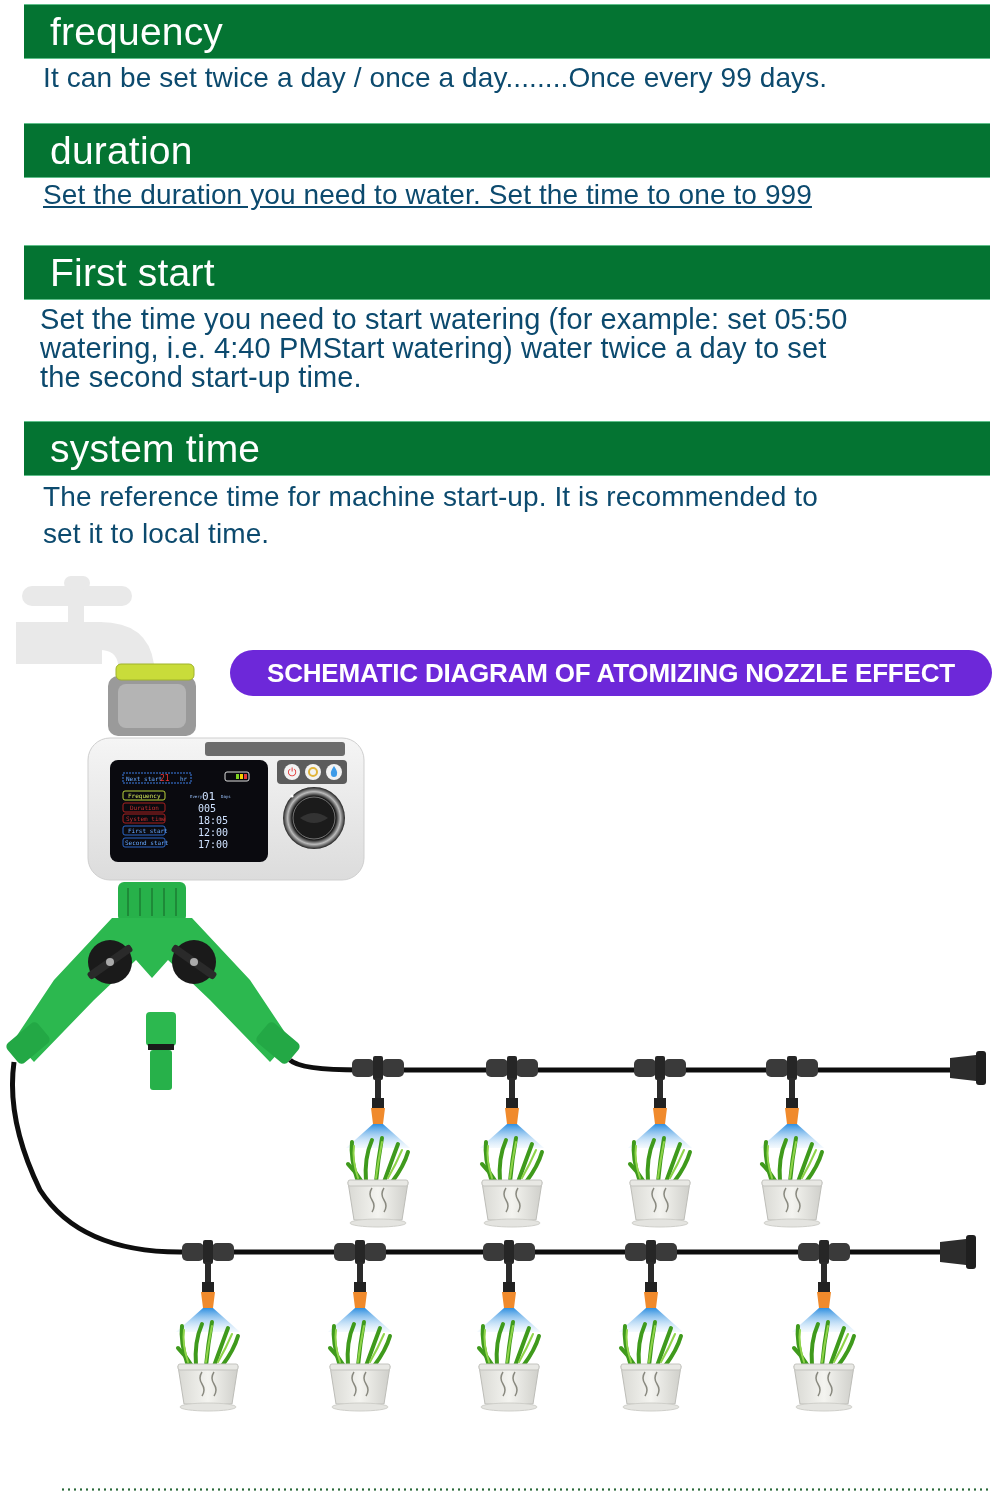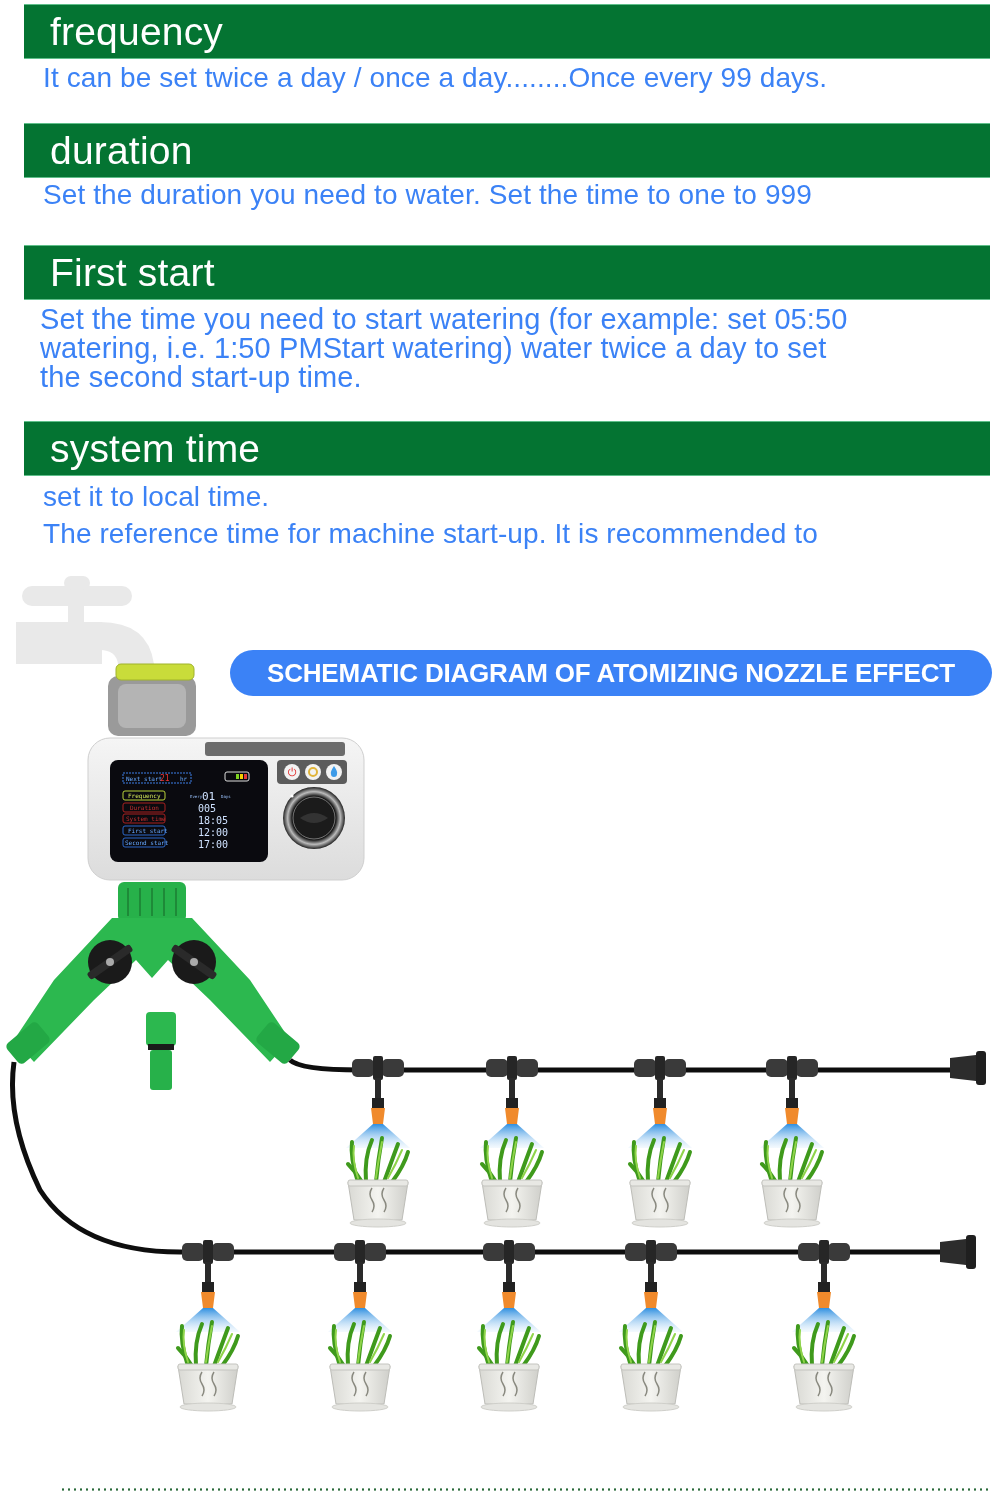--- a/index.html
+++ b/index.html
@@ -9,28 +9,28 @@
   .band {
     position: absolute; left: 24px; width: 966px; height: 55px;
     background: #047432; border-top: 1px solid #5fbf8a; border-bottom: 1px solid #5fbf8a;
   }
   .band-title {
     position: absolute; left: 26px; top: 4px;
     color: #ffffff; font-size: 39px; line-height: 46px; letter-spacing: 0.2px;
   }
   .desc {
     position: absolute; left: 43px; width: 940px;
-    font-size: 28px; line-height: 28px; color: #3b82f6; letter-spacing: 0.1px;
-  }
-  .desc.tight { line-height: 28px; }
+    font-size: 28px; line-height: 28px; color: #0c4a6e; letter-spacing: 0.1px;
+  }
+  .desc.tight { line-height: 28px; text-decoration: underline; }
   .desc.wide { line-height: 37px; }
 
   .schematic-label {
     position: absolute; left: 230px; top: 650px; width: 762px; height: 46px;
-    background: #3b82f6; border-radius: 23px; color: #fff;
+    background: #6d28d9; border-radius: 23px; color: #fff;
     font-size: 26px; font-weight: bold; line-height: 46px; text-align: center;
     letter-spacing: -0.2px;
   }
 
   .diagram { position: absolute; left: 0; top: 560px; width: 997px; height: 900px; }
 
   .lcd-text { font-family: "DejaVu Sans Mono", monospace; }
 
   .dotted-line {
     position: absolute; left: 60px; top: 1488px; width: 930px; height: 3px;
@@ -51,30 +51,30 @@
 </div>
 <div class="desc tight" style="top:182px; line-height:26px;">
   <div>Set the duration you need to water. Set the time to one to 999</div>
 </div>
 
 <div class="band" style="top:245px;">
   <div class="band-title">First start</div>
 </div>
 <div class="desc" style="top:305px; left:40px; font-size:29px; line-height:29px;">
   <div>Set the time you need to start watering (for example: set 05:50</div>
-  <div>watering, i.e. 1:50 PMStart watering) water twice a day to set</div>
+  <div>watering, i.e. 4:40 PMStart watering) water twice a day to set</div>
   <div>the second start-up time.</div>
 </div>
 
 <div class="band" style="top:421px;">
   <div class="band-title">system time</div>
 </div>
 <div class="desc wide" style="top:478px;">
+  <div>The reference time for machine start-up. It is recommended to</div>
   <div>set it to local time.</div>
-  <div>The reference time for machine start-up. It is recommended to</div>
 </div>
 
 <svg class="diagram" viewBox="0 560 997 900" width="997" height="900" xmlns="http://www.w3.org/2000/svg">
   <defs>
     <linearGradient id="mist" x1="0" y1="0" x2="0" y2="1">
       <stop offset="0" stop-color="#2f8fe0"></stop>
       <stop offset="1" stop-color="#d8ecfb" stop-opacity="0.3"></stop>
     </linearGradient>
     <linearGradient id="potg" x1="0" y1="0" x2="1" y2="0">
       <stop offset="0" stop-color="#d9d9d4"></stop>

